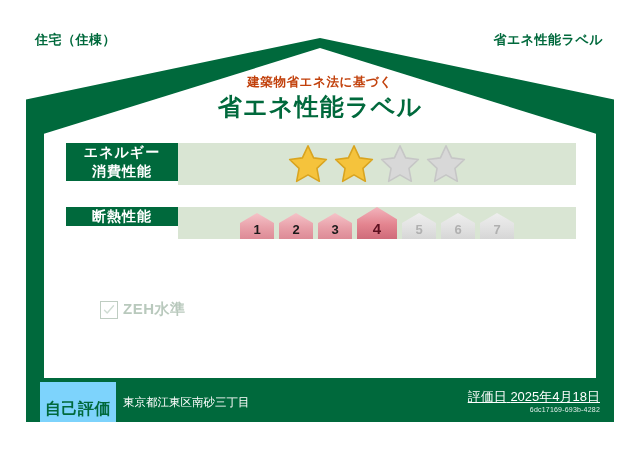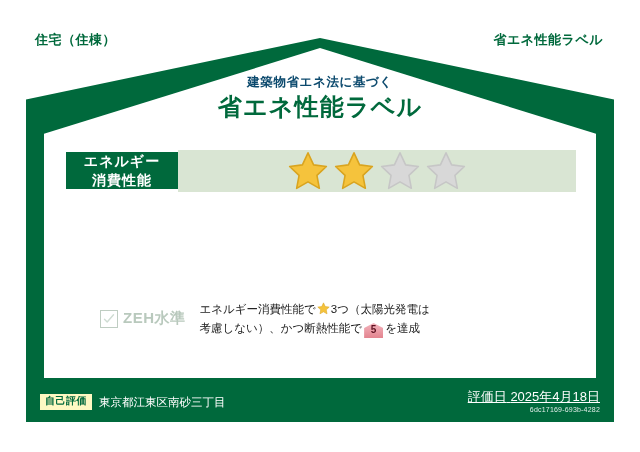--- a/index.html
+++ b/index.html
@@ -57,21 +57,21 @@
   
   .title-wrap {
     position: absolute;
     left: 0;
     top: 75px;
     width: 640px;
     text-align: center;
     pointer-events: none;
   }
   .title-sub {
-    color: #0c4a6e;
+    color: #c2410c;
     font-size: 12.5px;
     font-weight: bold;
     letter-spacing: 0.6px;
     line-height: 1.2;
   }
   .title-main {
     color: #00693c;
     font-size: 24px;
     font-weight: bold;
     letter-spacing: 1.2px;
@@ -81,21 +81,21 @@
 
   
   .rows {
     position: absolute;
     left: 66px;
     top: 143px;
     width: 510px;
   }
   .metric-row {
     display: flex;
-    align-items: center;
+    align-items: flex-start;
     margin-bottom: 9px;
     height: 55px;
   }
   .metric-label {
     width: 112px;
     flex: 0 0 112px;
     background: #00693c;
     color: #ffffff;
     font-size: 14px;
     font-weight: bold;
@@ -204,26 +204,26 @@
     top: 382px;
     width: 588px;
     height: 40px;
     background: #00693c;
     display: flex;
     align-items: center;
     box-sizing: border-box;
     padding: 0 14px;
   }
   .self-eval {
-    background: #fef9c3;
+    background: #7dd3fc;
     color: #00693c;
-    font-size: 10px;
+    font-size: 16px;
     font-weight: bold;
     letter-spacing: 0.5px;
-    padding: 1px 5px 3px 5px;
+    padding: 18px 5px 3px 5px;
     line-height: 1.15;
     white-space: nowrap;
   }
   .address {
     color: #ffffff;
     font-size: 11.5px;
     margin-left: 7px;
     white-space: nowrap;
   }
   .footer-right {
@@ -274,36 +274,45 @@
             <svg class="star" viewBox="0 0 24 24">
               <path d="M12 1.6l3.2 6.9 7.3.9-5.4 5.1 1.4 7.4L12 18.2 5.5 21.9l1.4-7.4L1.5 9.4l7.3-.9z" fill="#d8d8d8" stroke="#c6c6c6" stroke-width="0.9" stroke-linejoin="round"></path>
             </svg>
             <svg class="star" viewBox="0 0 24 24">
               <path d="M12 1.6l3.2 6.9 7.3.9-5.4 5.1 1.4 7.4L12 18.2 5.5 21.9l1.4-7.4L1.5 9.4l7.3-.9z" fill="#d8d8d8" stroke="#c6c6c6" stroke-width="0.9" stroke-linejoin="round"></path>
             </svg>
           </div>
       </div>
     </div>
 
+    <div class="metric-row insulation">
+      <div class="metric-label">断熱性能</div>
+      <div class="metric-body">
+        <div class="grades" id="grades-holder">
+            <div class="grade">1</div>
+            <div class="grade">2</div>
+            <div class="grade">3</div>
+            <div class="grade on">4</div>
+            <div class="grade off">5</div>
+            <div class="grade off">6</div>
+            <div class="grade off">7</div>
+          </div>
+      </div>
+    </div>
 
   </div>
 
   <div class="zeh-area">
     <div class="zeh-tag">
       <span class="zeh-box">
         <svg class="zeh-check" viewBox="0 0 12 12">
           <path d="M1.5 6.2 L4.2 9 L10.5 1.8" fill="none" stroke="#cfdcd3" stroke-width="1.4" stroke-linecap="round" stroke-linejoin="round"></path>
         </svg>
       </span>
       <span class="zeh-name">ZEH水準</span>
-    </div>
-    <div class="zeh-desc">
-      <span>エネルギー消費性能で</span><svg class="inline-star" viewBox="0 0 24 24">
-          <path d="M12 1.6l3.2 6.9 7.3.9-5.4 5.1 1.4 7.4L12 18.2 5.5 21.9l1.4-7.4L1.5 9.4l7.3-.9z" fill="#f5c33c" stroke="#d9a41f" stroke-width="1"></path>
-        </svg><span>3つ（太陽光発電は考慮しない）、かつ断熱性能で</span><span class="inline-grade">5</span><span>を達成</span>
     </div>
   </div>
 
   <div class="footer">
     <span class="self-eval">自己評価</span>
     <span class="address">東京都江東区南砂三丁目</span>
     <div class="footer-right">
       <div class="eval-date">
         <span>評価日</span>
         <span>2025年4月18日</span>

